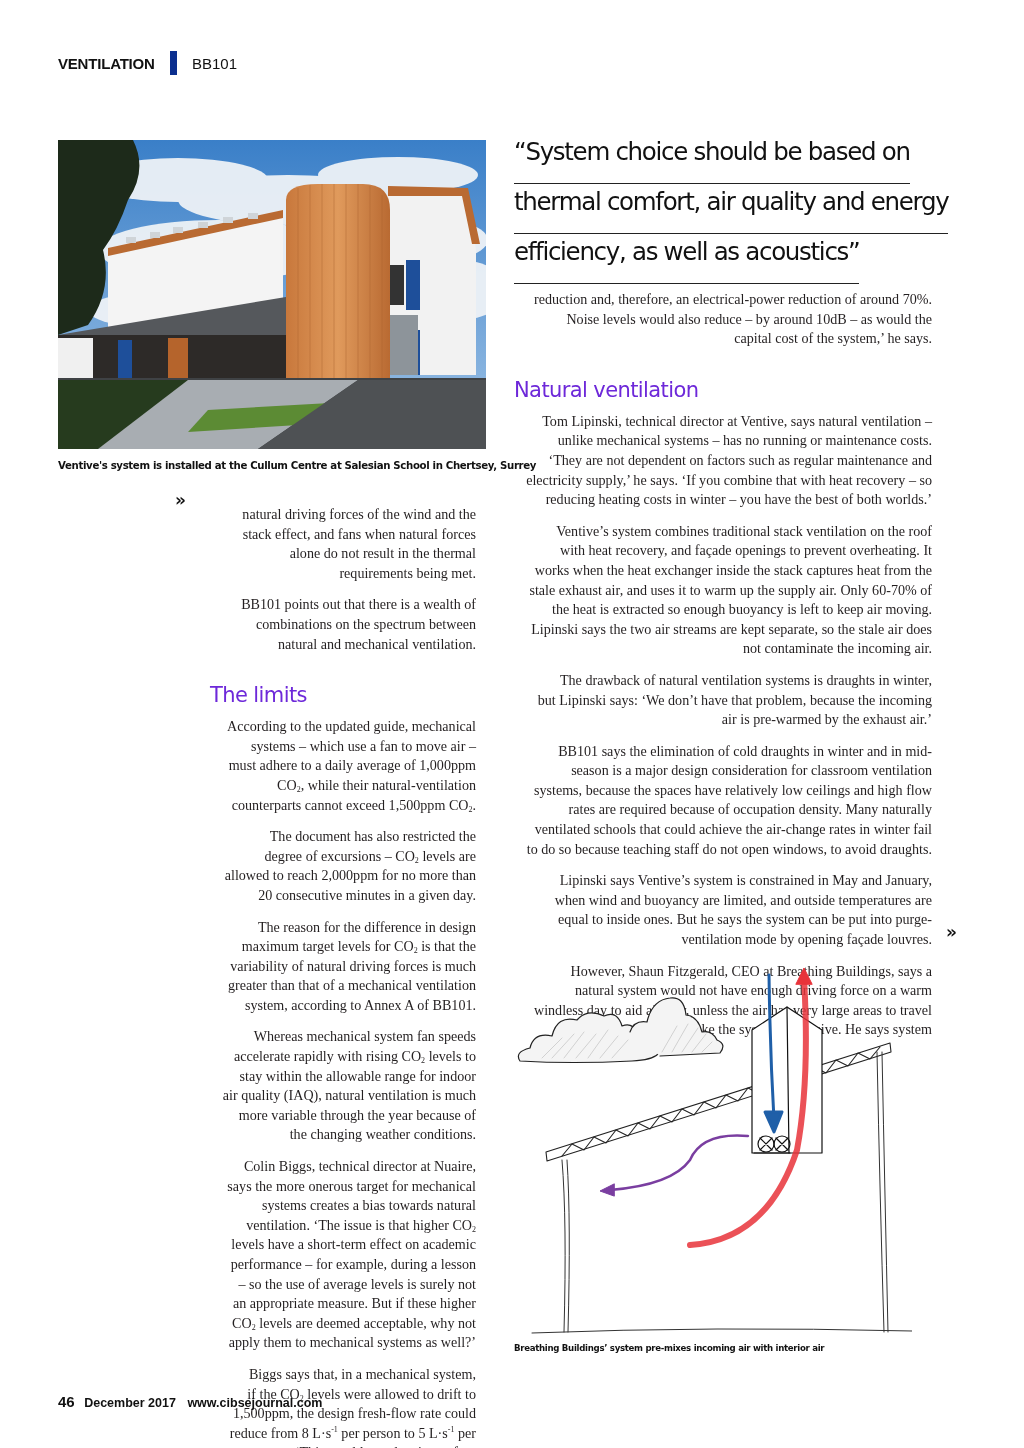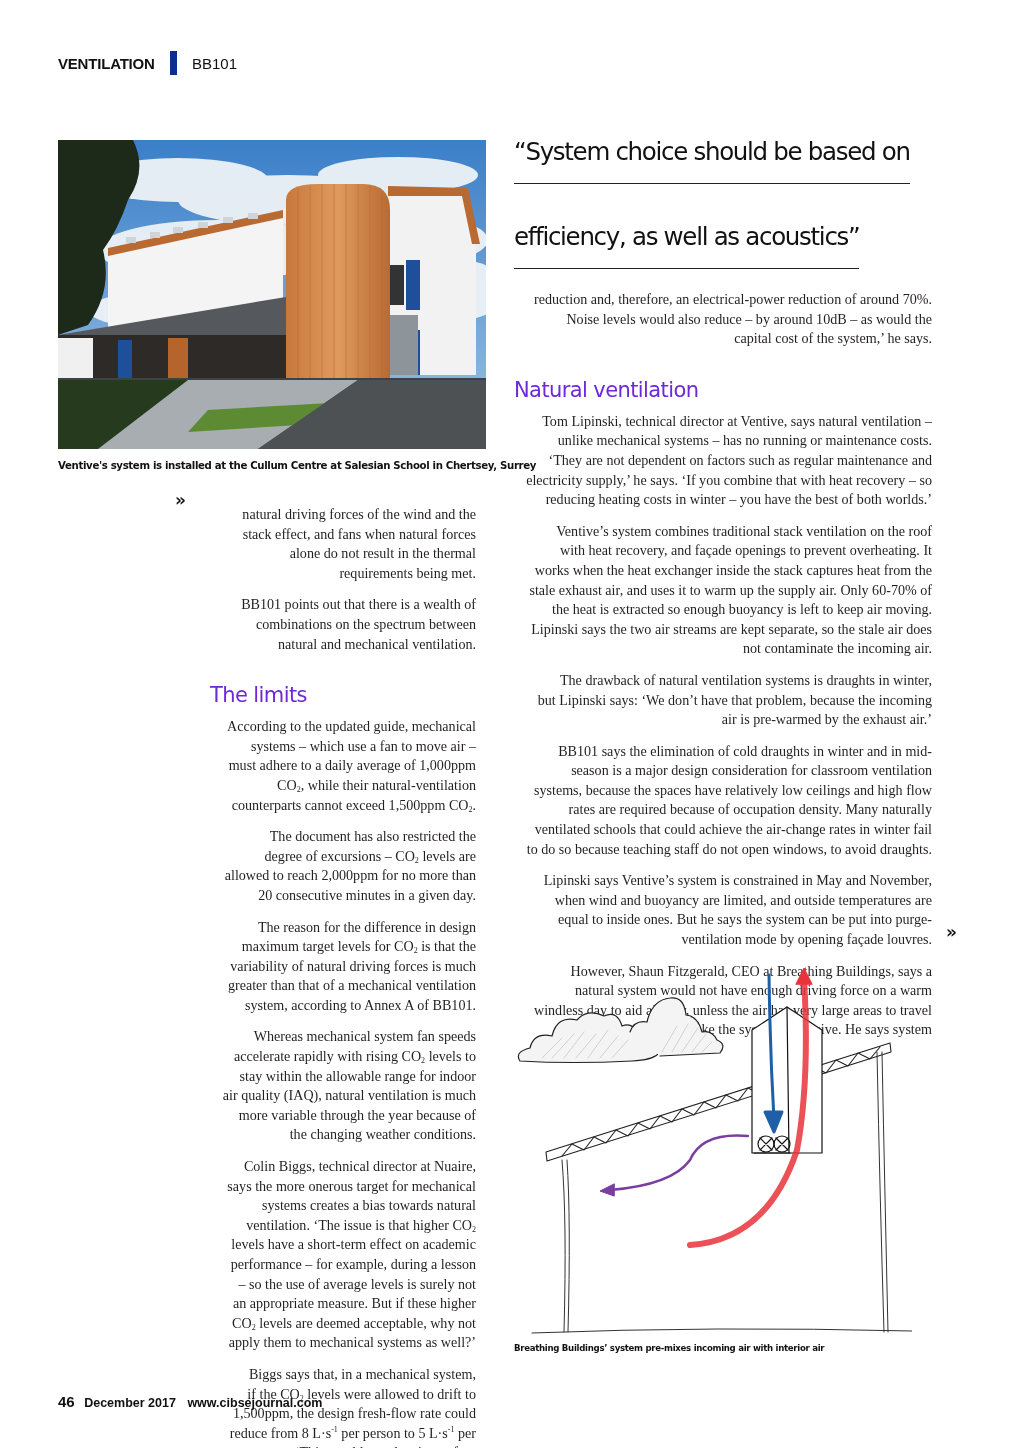--- a/index.html
+++ b/index.html
@@ -117,21 +117,21 @@
     <polygon points="0,240 130,240 70,309 0,309" fill="#263b1e"></polygon>
     <polygon points="130,240 300,240 200,309 40,309" fill="#a8adb2"></polygon>
     <polygon points="150,270 290,262 240,285 130,292" fill="#5c8b34"></polygon>
     <polygon points="200,309 300,240 428,240 428,309" fill="#4e5154"></polygon>
   </svg>
 </div>
 <div class="abs photo-caption">Ventive's system is installed at the Cullum Centre at Salesian School in Chertsey, Surrey</div>
 
 <div class="abs pullquote">
   <span class="pq-line">“System choice should be based on</span><br>
-  <br>
+  <span class="pq-line">thermal comfort, air quality and energy</span><br>
   <span class="pq-line">efficiency, as well as acoustics”</span>
 </div>
 
 <div class="abs chev chev-left">»</div>
 <div class="abs body col-left">
   <p>natural driving forces of the wind and the stack effect, and fans when natural forces alone do not result in the thermal requirements being met.</p>
   <p class="ind">BB101 points out that there is a wealth of combinations on the spectrum between natural and mechanical ventilation.</p>
   <div class="gap"></div>
   <div class="subhead">The limits</div>
   <p><span>According to the updated guide, mechanical systems – which use a fan to move air – must adhere to a daily average of 1,000ppm CO</span><sub>2</sub><span>, while their natural-ventilation counterparts cannot exceed 1,500ppm CO</span><sub>2</sub><span>.</span></p>
@@ -143,21 +143,21 @@
 </div>
 
 <div class="abs body col-right">
   <p>reduction and, therefore, an electrical-power reduction of around 70%. Noise levels would also reduce – by around 10dB – as would the capital cost of the system,’ he says.</p>
   <div class="gap"></div>
   <div class="subhead">Natural ventilation</div>
   <p>Tom Lipinski, technical director at Ventive, says natural ventilation – unlike mechanical systems – has no running or maintenance costs. ‘They are not dependent on factors such as regular maintenance and electricity supply,’ he says. ‘If you combine that with heat recovery – so reducing heating costs in winter – you have the best of both worlds.’</p>
   <p class="ind">Ventive’s system combines traditional stack ventilation on the roof with heat recovery, and façade openings to prevent overheating. It works when the heat exchanger inside the stack captures heat from the stale exhaust air, and uses it to warm up the supply air. Only 60-70% of the heat is extracted so enough buoyancy is left to keep air moving. Lipinski says the two air streams are kept separate, so the stale air does not contaminate the incoming air.</p>
   <p class="ind">The drawback of natural ventilation systems is draughts in winter, but Lipinski says: ‘We don’t have that problem, because the incoming air is pre-warmed by the exhaust air.’</p>
   <p class="ind">BB101 says the elimination of cold draughts in winter and in mid-season is a major design consideration for classroom ventilation systems, because the spaces have relatively low ceilings and high flow rates are required because of occupation density. Many naturally ventilated schools that could achieve the air-change rates in winter fail to do so because teaching staff do not open windows, to avoid draughts.</p>
-  <p class="ind">Lipinski says Ventive’s system is constrained in May and November, when wind and buoyancy are limited, and outside temperatures are equal to inside ones. But he says the system can be put into purge-ventilation mode by opening façade louvres.</p>
+  <p class="ind">Lipinski says Ventive’s system is constrained in May and January, when wind and buoyancy are limited, and outside temperatures are equal to inside ones. But he says the system can be put into purge-ventilation mode by opening façade louvres.</p>
   <p class="ind">However, Shaun Fitzgerald, CEO at Breathing Buildings, says a natural system would not have enough driving force on a warm windless day to aid airflow, unless the air has very large areas to travel through – which can make the system expensive. He says system</p>
 </div>
 <div class="abs chev chev-right">»</div>
 
 <div class="abs diagram">
   <svg width="400" height="380" viewBox="0 0 400 380" xmlns="http://www.w3.org/2000/svg" fill="none" stroke-linecap="round" stroke-linejoin="round">
 
     <g stroke="#222" stroke-width="1.2">
       <path d="M8,101 Q2,92 18,88 Q22,72 40,76 Q45,55 65,60 Q75,48 92,56 Q105,50 110,66 Q120,62 125,72 Q132,70 138,80 Q150,82 146,94 Q140,100 120,101 Q60,104 8,101 Z" fill="#f4f4f4"></path>
       <path d="M118,72 Q122,60 135,62 Q140,40 158,38 Q172,36 174,55 Q186,56 190,72 Q200,70 205,80 Q215,84 208,93 L148,96" fill="#f4f4f4"></path>

